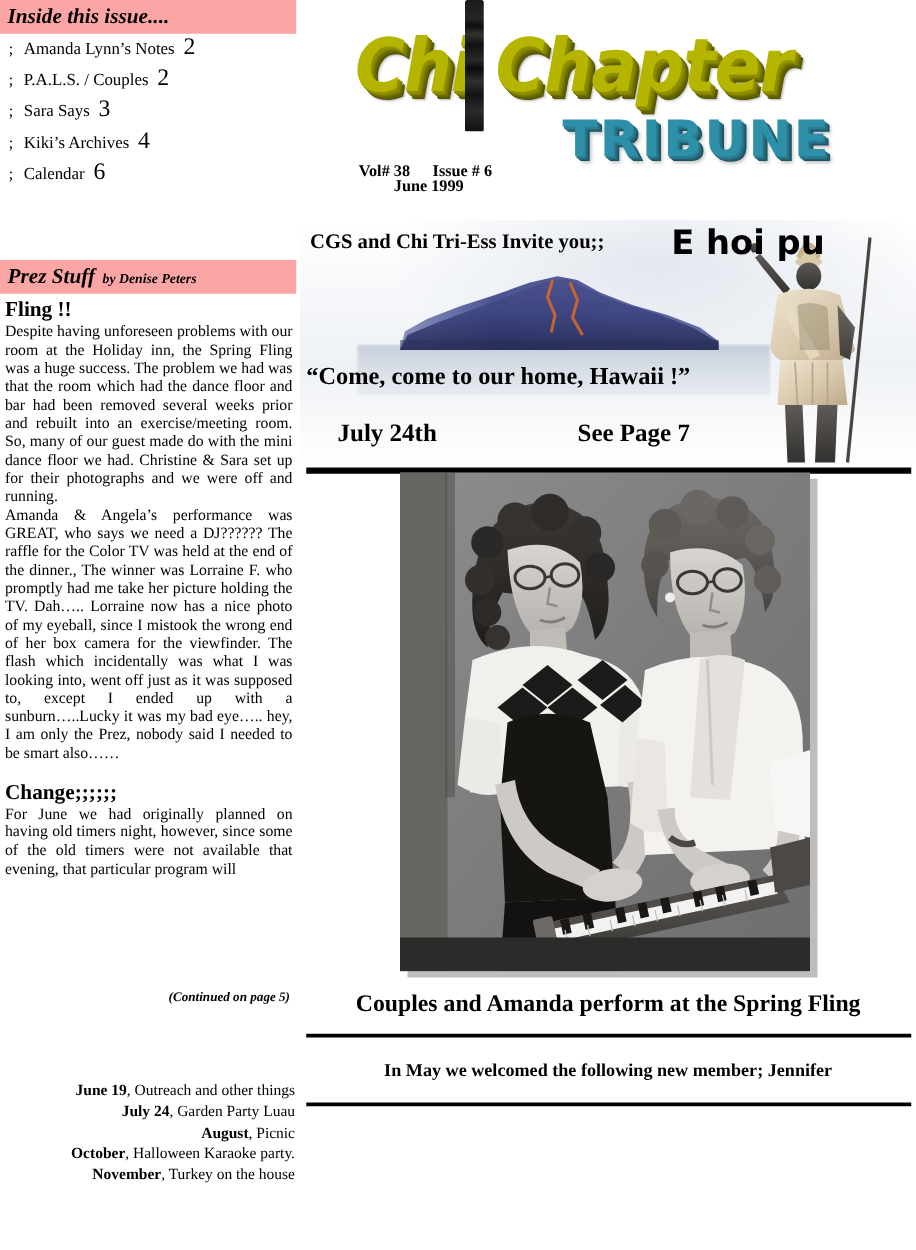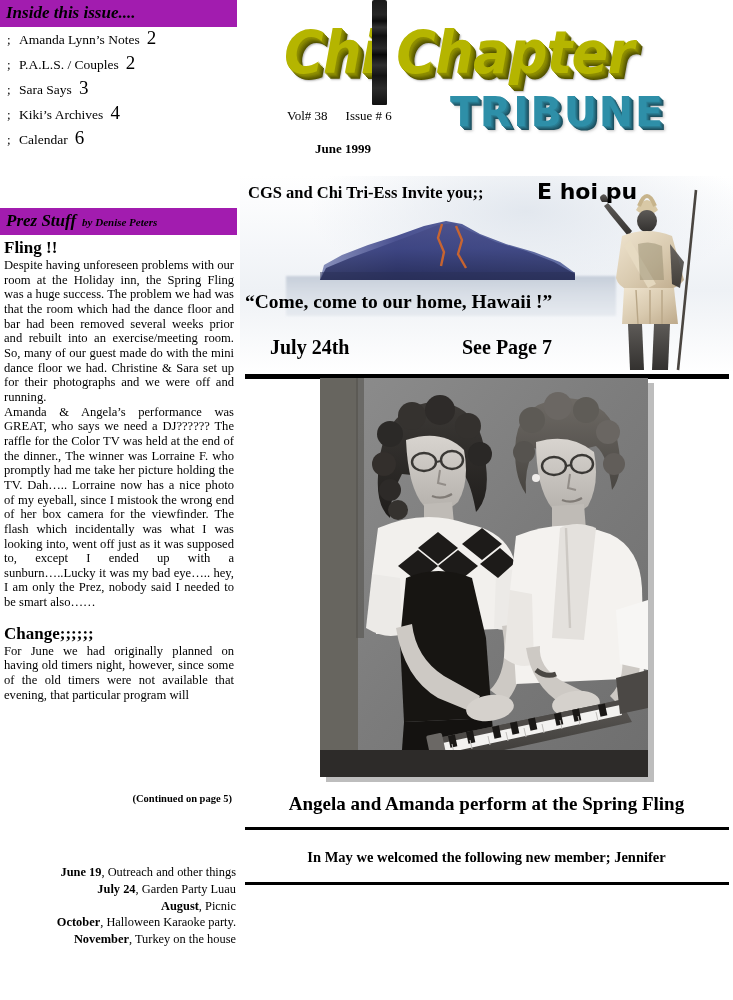--- a/index.html
+++ b/index.html
@@ -19,21 +19,21 @@
   
   #left-column {
     position: absolute;
     left: 0;
     top: 0;
     width: 237px;
     height: 1000px;
   }
 
   .green-bar {
-    background: #a21caf;
+    background: #fca5a5;
     width: 237px;
     box-sizing: border-box;
     padding: 3px 0 4px 6px;
     display: flex;
     align-items: baseline;
   }
   .green-bar-title {
     font-family: "Liberation Serif", serif;
     font-weight: bold;
     font-style: italic;
@@ -110,20 +110,21 @@
     margin: 14px 0 1px 0;
     line-height: 1.12;
   }
   #continued-note {
     position: absolute;
     left: 0;
     top: 793px;
     width: 232px;
     text-align: right;
     font-size: 10.5px;
+    font-style: italic;
     font-weight: bold;
   }
 
   
   #programs-bar {
     position: absolute;
     left: 0;
     top: 825px;
   }
   #programs-list {
@@ -219,23 +220,23 @@
     top: -8px;
     width: 7px;
     height: 16px;
     background: #777;
     border-left: 1px solid #444;
     border-right: 1px solid #444;
   }
   #mast-volissue {
     position: absolute;
     left: 47px;
-    top: 108px;
+    top: 129px;
     font-size: 13px;
-    font-weight: normal;
+    font-weight: bold;
     white-space: nowrap;
   }
   #mast-volissue .spacer { display: inline-block; width: 18px; }
   #mast-date {
     position: absolute;
     left: 75px;
     top: 141px;
     font-size: 13px;
     font-weight: bold;
     white-space: nowrap;
@@ -284,21 +285,21 @@
   }
   .hw-text {
     position: absolute;
     font-weight: bold;
     white-space: nowrap;
   }
   #hw-invite { left: 8px; top: 7px; font-size: 16.5px; }
   #hw-ehoipu {
     left: 297px; top: 3px;
     font-family: "DejaVu Sans", sans-serif;
-    font-size: 22px;
+    font-size: 27px;
     font-weight: bold;
   }
   #hw-come { left: 5px; top: 115px; font-size: 19.5px; }
   #hw-july { left: 30px; top: 160px; font-size: 20px; }
   #hw-seepage { left: 222px; top: 160px; font-size: 20px; }
 
   #rule-thick {
     position: absolute;
     left: 5px;
     top: 374px;
@@ -658,19 +659,19 @@
         <line x1="276" y1="334" x2="278" y2="343"></line>
       </g>
 
       <rect x="106" y="358" width="16" height="32" rx="2" fill="#6b6865" transform="rotate(-12 106 358)"></rect>
 
       <rect x="0" y="372" width="328" height="27" fill="#2d2b29"></rect>
       <path d="M296,300 L328,292 L328,330 L300,336 Z" fill="#4b4845"></path>
     </svg>
   </div>
 
-  <div id="photo-caption">Angela and Amanda perform at the Spring Fling</div>
+  <div id="photo-caption">Couples and Amanda perform at the Spring Fling</div>
 
   <div class="rule-thin" id="rule-a"></div>
   <div id="new-member">In May we welcomed the following new member;  Jennifer</div>
   <div class="rule-thin" id="rule-b"></div>
 
 </div>
 
 </body></html>

